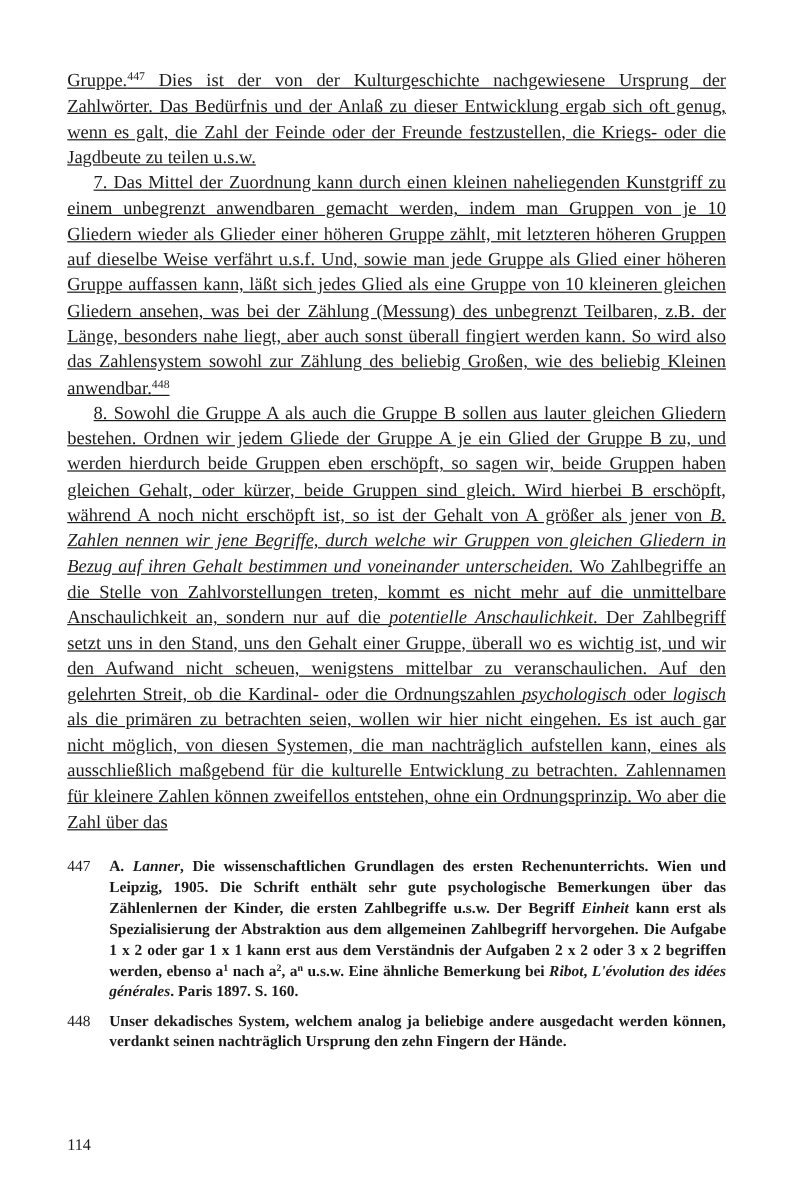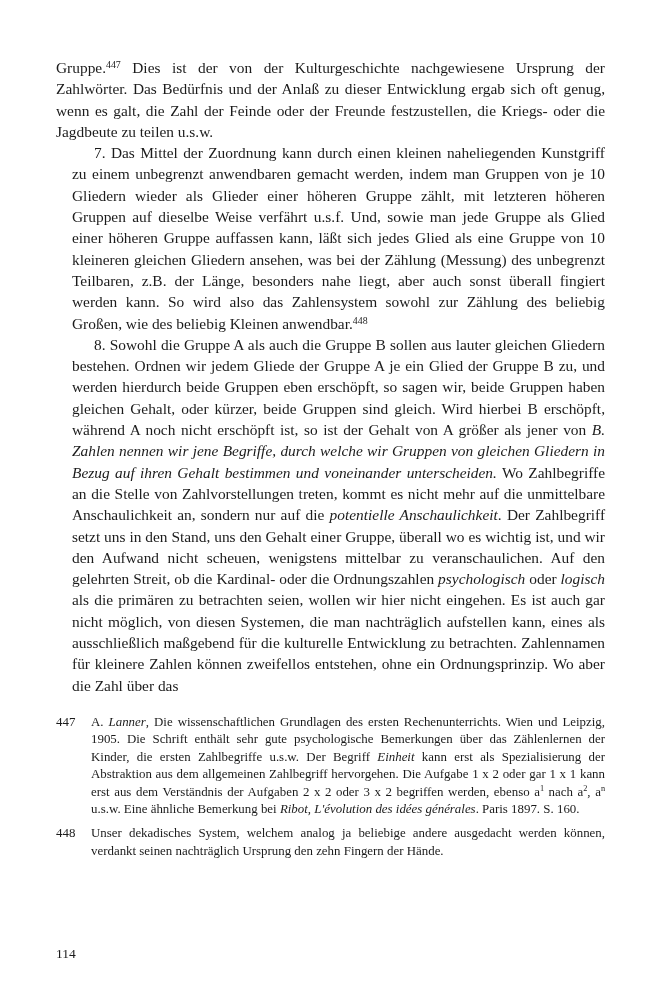--- a/index.html
+++ b/index.html
@@ -21,43 +21,45 @@
     position: absolute;
     left: 56px;
     top: 57px;
     width: 549px;
   }
   .body-text .para {
     font-size: 15.4px;
     line-height: 21.3px;
     text-align: justify;
     hyphens: auto;
+    text-decoration: underline;
     -webkit-hyphens: auto;
   }
-  .body-text .para.indent { text-indent: 22px; margin-left: 16px; }
+  .body-text .para.indent { text-indent: 22px; }
   sup {
     font-size: 64%;
     line-height: 0;
     vertical-align: baseline;
     position: relative;
     top: -0.5em;
   }
   em { font-style: italic; }
   .footnotes { margin-top: 18px; }
   .footnote {
     display: flex;
     font-size: 12.9px;
     line-height: 17.4px;
     margin-bottom: 7px;
   }
   .fn-num { width: 35px; flex: none; }
   .fn-text {
     flex: 1;
     text-align: justify;
     hyphens: auto;
+    font-weight: bold;
     -webkit-hyphens: auto;
   }
   .page-number {
     position: absolute;
     left: 56px;
     top: 946px;
     font-size: 13.5px;
     color: #1b1b1b;
   }
 </style>

